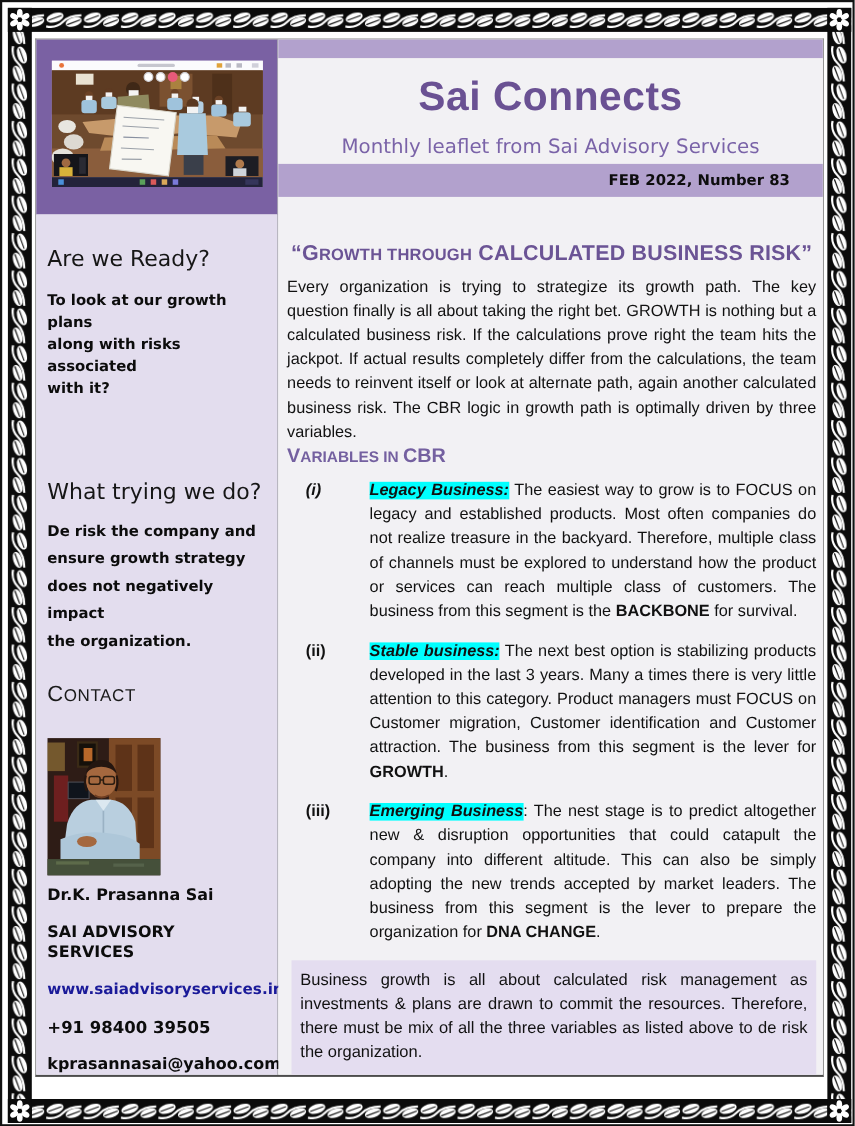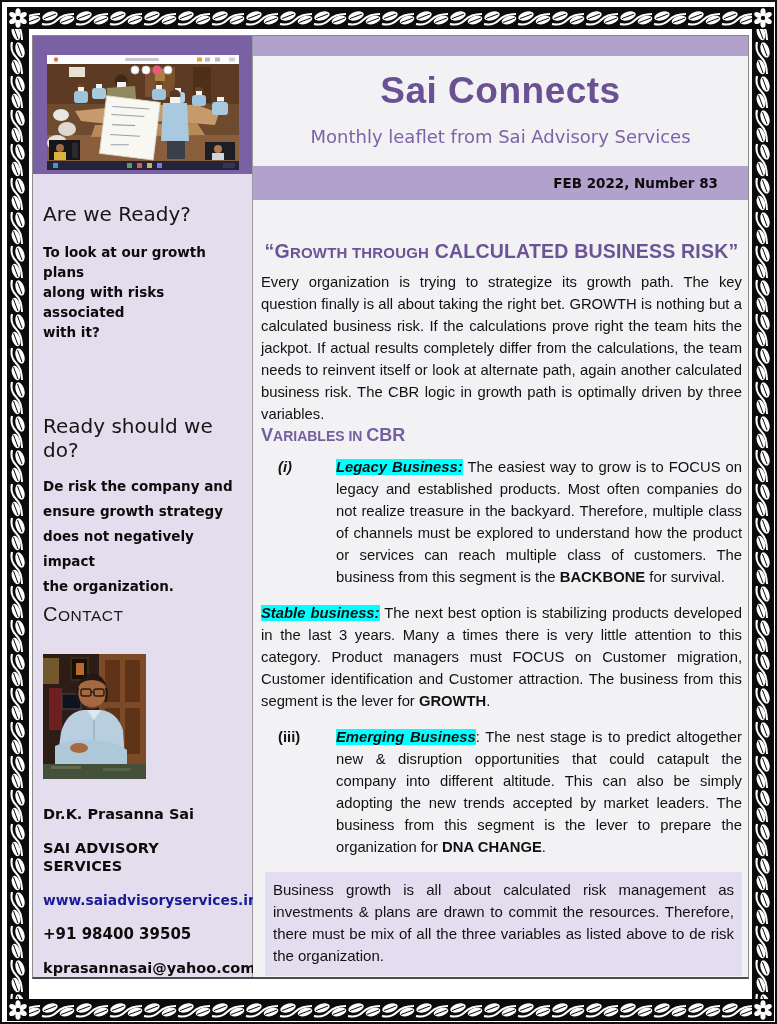--- a/index.html
+++ b/index.html
@@ -46,21 +46,21 @@
     font-size:13.5px; color:#0d0d0d;text-align:right;
   }
   
   .sidebar { flex:1; background:#e3ddee; padding:0 10px; color:#141414; }
   .sb-head { font-family:"DejaVu Sans", sans-serif; font-size:20px; font-weight:normal; color:#161616; }
   .sb-head.q1 { margin-top:28px; }
   .sb-head.q2 { margin-top:72px; }
   .sb-bold { font-family:"DejaVu Sans", sans-serif; font-weight:bold; font-size:13.5px; color:#0c0c0c; }
   .q1-lines { margin-top:16px; } .q1-lines div { line-height:20px; }
   .q2-lines { margin-top:12px; } .q2-lines div { line-height:25px; }
-  .contact-head { margin-top:4px; font-family:"Liberation Sans", sans-serif; color:#1a1a1a; letter-spacing:0.5px; }
+  .contact-head { margin-top:24px; font-family:"Liberation Sans", sans-serif; color:#1a1a1a; letter-spacing:0.5px; }
   .contact-head .big { font-size:20px; } .contact-head .small { font-size:15.5px; }
   .portrait { margin-top:28px; }
   .portrait svg { display:block; }
   .c-entry { margin-top:16px; line-height:18px; }
   .c-entry.site { color:#1a1a99; }
   
   .main { flex:1; padding:0 6px 0 8px; color:#111; }
   .art-title {
     margin-top:40px; text-align:center; font-weight:bold; color:#6b5495; letter-spacing:0.2px;
   }
@@ -242,21 +242,21 @@
       </div>
 
       <div class="sidebar">
         <div class="sb-head q1">Are we Ready?</div>
         <div class="sb-bold q1-lines">
           <div>To look at our growth plans</div>
           <div>along with risks associated</div>
           <div>with it?</div>
         </div>
 
-        <div class="sb-head q2">Ready should we do?</div>
+        <div class="sb-head q2">What trying we do?</div>
         <div class="sb-bold q2-lines">
           <div>De risk the company and</div>
           <div>ensure growth strategy</div>
           <div>does not negatively impact</div>
           <div>the organization.</div>
         </div>
 
         <div class="contact-head"><span class="big">C</span><span class="small">ONTACT</span></div>
 
         <div class="portrait">
@@ -291,21 +291,21 @@
             <rect x="51" y="35" width="10" height="7" rx="2" fill="none" stroke="#2a1c10" stroke-width="1.4"></rect>
             <line x1="48" y1="38" x2="51" y2="38" stroke="#2a1c10" stroke-width="1.4"></line>
             <path d="M43,52 Q49,56 56,52" stroke="#6e3d22" stroke-width="1.6" fill="none"></path>
 
             <rect x="0" y="110" width="103" height="15" fill="#45503a"></rect>
             <rect x="8" y="112" width="30" height="3" fill="#5d6b4a"></rect>
             <rect x="60" y="114" width="28" height="3" fill="#55624a"></rect>
           </svg>
         </div>
 
-        <div class="sb-bold c-entry" style="margin-top:26px; font-size:14.5px;">Dr.K. Prasanna Sai</div>
+        <div class="sb-bold c-entry" style="margin-top:9px; font-size:14.5px;">Dr.K. Prasanna Sai</div>
         <div class="sb-bold c-entry" style="font-size:14.5px;">SAI ADVISORY SERVICES</div>
         <div class="sb-bold c-entry site" style="font-size:13.8px;">www.saiadvisoryservices.in</div>
         <div class="sb-bold c-entry" style="font-size:15px;">+91 98400 39505</div>
         <div class="sb-bold c-entry" style="font-size:14.5px;">kprasannasai@yahoo.com</div>
       </div>
     </div>
 
     <div class="col-right">
       <div class="top-strip"></div>
 
@@ -326,20 +326,21 @@
         <div class="sec-head"><span class="big">V</span><span class="small">ARIABLES IN </span><span class="big">CBR</span></div>
 
         <div class="cbr-list">
 
           <div class="cbr-item">
             <div class="marker it">(i)</div>
             <div class="body"><span class="hl">Legacy Business:</span><span> The easiest way to grow is to FOCUS on legacy and established products. Most often companies do not realize treasure in the backyard. Therefore, multiple class of channels must be explored to understand how the product or services can reach multiple class of customers. The business from this segment is the </span><span class="b">BACKBONE</span><span> for survival.</span></div>
           </div>
 
           <div class="cbr-item">
+            <div class="marker">(ii)</div>
             <div class="body"><span class="hl">Stable business:</span><span> The next best option is stabilizing products developed in the last 3 years. Many a times there is very little attention to this category. Product managers must FOCUS on Customer migration, Customer identification and Customer attraction. The business from this segment is the lever for </span><span class="b">GROWTH</span><span>.</span></div>
           </div>
 
           <div class="cbr-item">
             <div class="marker">(iii)</div>
             <div class="body"><span class="hl">Emerging Business</span><span>: The nest stage is to predict altogether new &amp; disruption opportunities that could catapult the company into different altitude. This can also be simply adopting the new trends accepted by market leaders. The business from this segment is the lever to prepare the organization for </span><span class="b">DNA CHANGE</span><span>.</span></div>
           </div>
         </div>
 
         <div class="footer-note">Business growth is all about calculated risk management as investments &amp; plans are drawn to commit the resources. Therefore, there must be mix of all the three variables as listed above to de risk the organization.</div>

